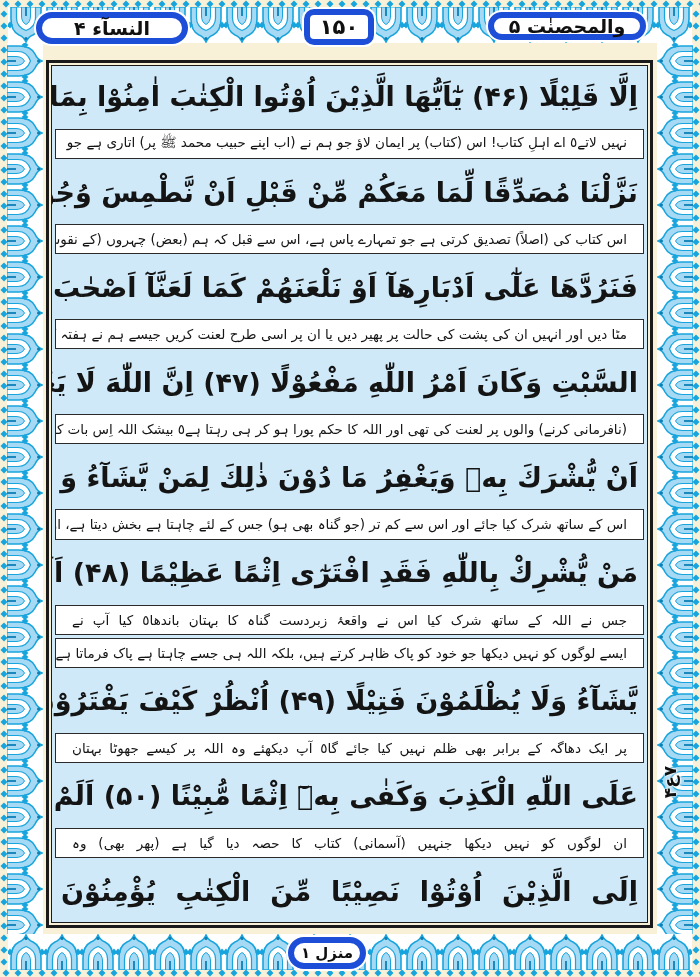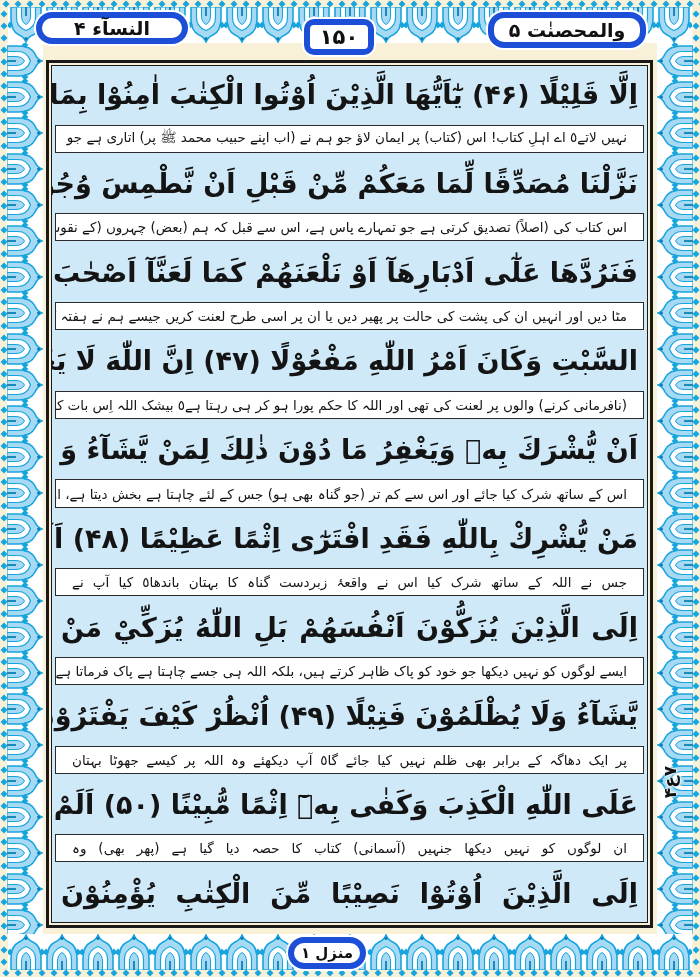--- a/index.html
+++ b/index.html
@@ -20,22 +20,22 @@
     border: 6px solid #1d4ed8;
     border-radius: 16px;
     display: flex; align-items: center; justify-content: center;
     direction: rtl;
     font-weight: bold;
     color: #101010;
     box-shadow: 0 0 0 2px #ffffff;
     z-index: 5;
   }
   .cartouche.surah  { left: 36px;  top: 12px; width: 152px; height: 32px; font-size: 19px; }
-  .cartouche.pageno { left: 304px; top: 19px;  width: 70px;  height: 36px; font-size: 21px; border-radius: 10px; }
-  .cartouche.juz    { left: 488px; top: 12px; width: 158px; height: 36px; font-size: 19px; }
+  .cartouche.pageno { left: 304px; top: 9px;  width: 70px;  height: 36px; font-size: 21px; border-radius: 10px; }
+  .cartouche.juz    { left: 488px; top: 12px; width: 158px; height: 28px; font-size: 19px; }
   .cartouche.manzil { left: 288px; top: 937px; width: 78px; height: 32px; font-size: 15px; }
   
   .frame {
     position: absolute;
     left: 46px; top: 60px; width: 607px; height: 868px;
     border: 3px solid #1a1a1a;
     padding: 2px;
     background: #f8f1d8;
     z-index: 4;
   }
@@ -196,23 +196,20 @@
           <div class="txt">اس کے ساتھ شرک کیا جائے اور اس سے کم تر (جو گناہ بھی ہو) جس کے لئے چاہتا ہے بخش دیتا ہے، اور</div>
         </div>
 
       <div class="row row-ar">
           <div class="txt">مَنْ يُّشْرِكْ بِاللّٰهِ فَقَدِ افْتَرٰٓى اِثْمًا عَظِيْمًا (۴۸) اَلَمْ تَرَ</div>
         </div>
       <div class="row row-ur">
           <div class="txt">جس نے اللہ کے ساتھ شرک کیا اس نے واقعۂ زبردست گناہ کا بہتان باندھا٥ کیا آپ نے</div>
         </div>
 
-      <div class="row row-ar">
-          <div class="txt">اِلَى الَّذِيْنَ يُزَكُّوْنَ اَنْفُسَهُمْ بَلِ اللّٰهُ يُزَكِّيْ مَنْ</div>
-        </div>
       <div class="row row-ur">
           <div class="txt">ایسے لوگوں کو نہیں دیکھا جو خود کو پاک ظاہر کرتے ہیں، بلکہ اللہ ہی جسے چاہتا ہے پاک فرماتا ہے اور ان</div>
         </div>
 
       <div class="row row-ar">
           <div class="txt">يَّشَآءُ وَلَا يُظْلَمُوْنَ فَتِيْلًا (۴۹) اُنْظُرْ كَيْفَ يَفْتَرُوْنَ</div>
         </div>
       <div class="row row-ur">
           <div class="txt">پر ایک دھاگہ کے برابر بھی ظلم نہیں کیا جائے گا٥ آپ دیکھئے وہ اللہ پر کیسے جھوٹا بہتان</div>
         </div>

